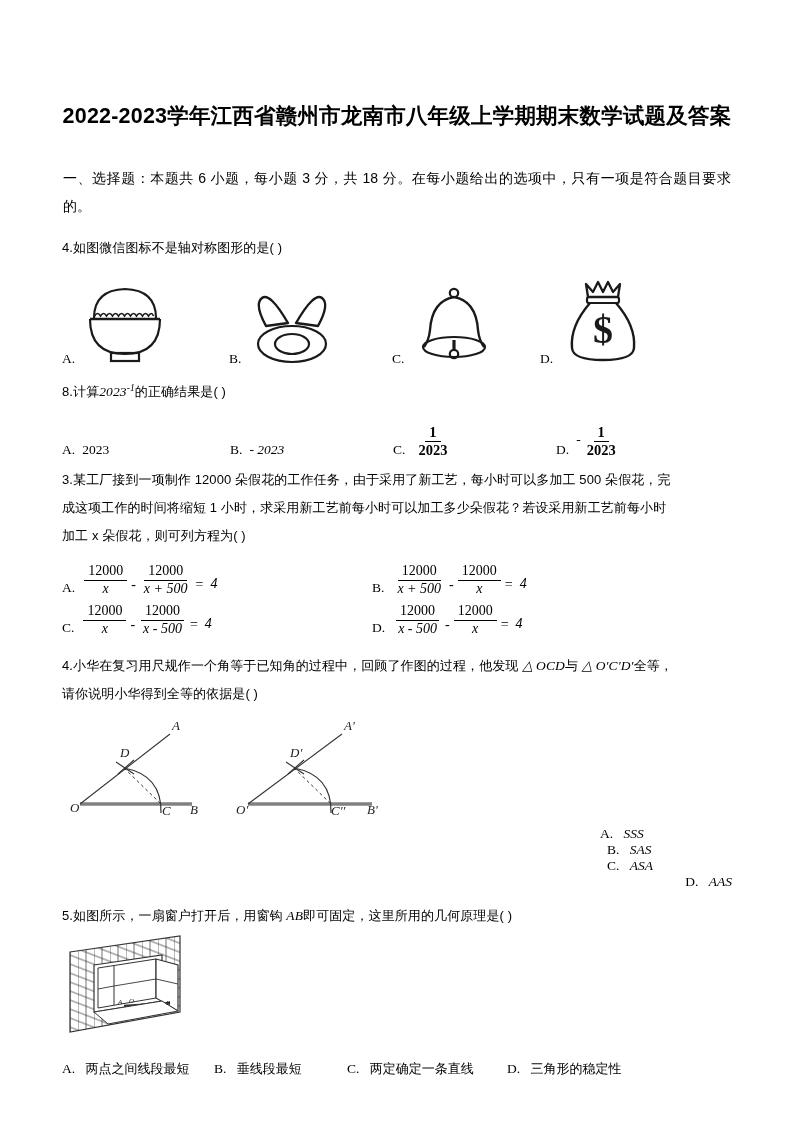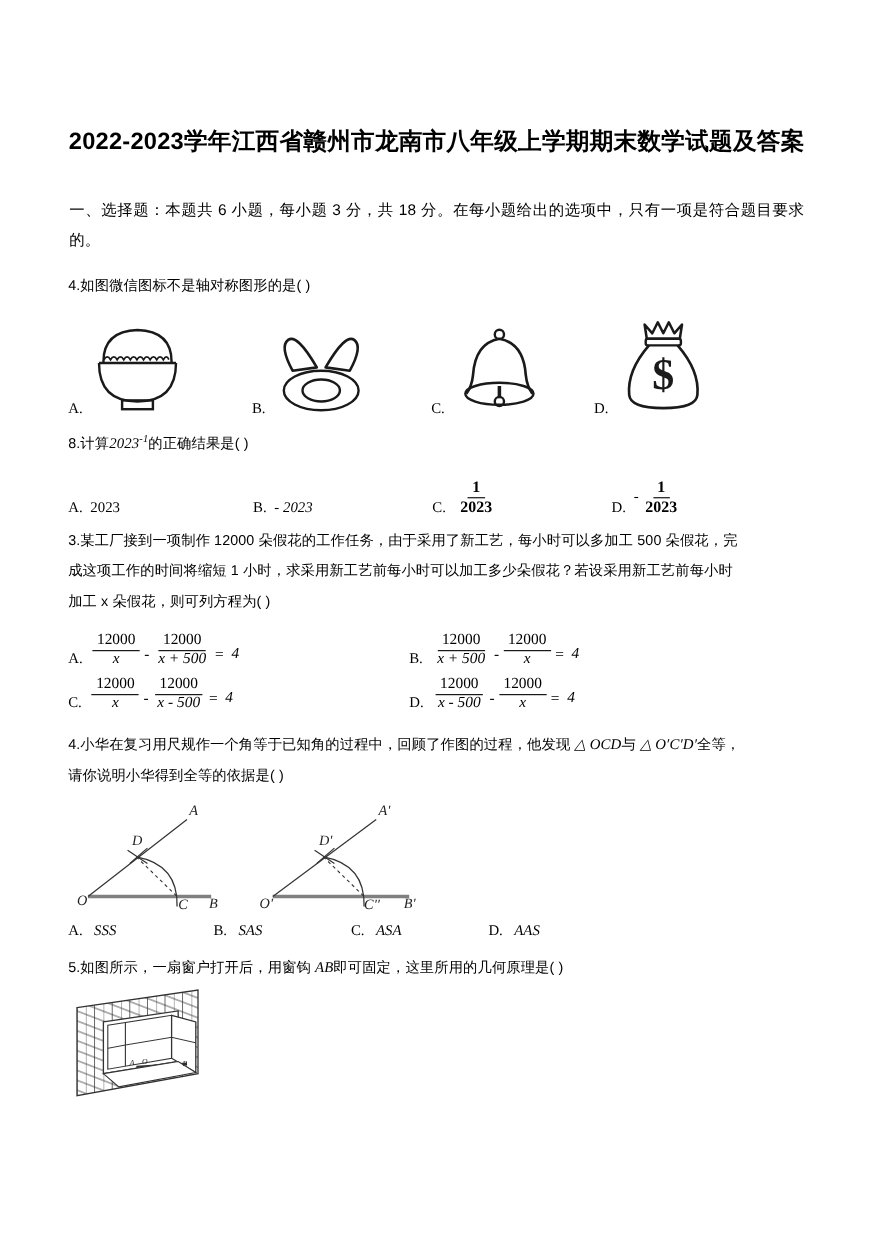--- a/index.html
+++ b/index.html
@@ -18,21 +18,21 @@
   .page {
     position: relative;
     width: 794px;
     height: 1123px;
     padding: 0;
     box-sizing: border-box;
   }
   .content {
     position: absolute;
     left: 62px;
-    top: 12px;
+    top: 0;
     width: 670px;
   }
 
   
   .doc-title {
     font-family: "Liberation Sans", "DejaVu Sans", sans-serif;
     font-weight: bold;
     font-size: 21.5px;
     line-height: 41px;
     text-align: center;
@@ -343,21 +343,21 @@
           <line x1="58" y1="62" x2="74" y2="48" stroke="#333" stroke-width="1.1"></line>
           <text x="114" y="18" font-family="Liberation Serif, serif" font-style="italic" font-size="13" fill="#222">A'</text>
           <text x="60" y="45" font-family="Liberation Serif, serif" font-style="italic" font-size="13" fill="#222">D'</text>
           <text x="6" y="102" font-family="Liberation Serif, serif" font-style="italic" font-size="13" fill="#222">O'</text>
           <text x="101" y="103" font-family="Liberation Serif, serif" font-style="italic" font-size="13" fill="#222">C''</text>
           <text x="137" y="102" font-family="Liberation Serif, serif" font-style="italic" font-size="13" fill="#222">B'</text>
         </g>
       </svg>
     </div>
 
-    <div class="opt-row" style="margin-top:2px;">
+    <div class="opt-row" style="margin-top:2px;flex-direction:column;">
       <div style="width:132px;">
         <span class="opt-lab">A.</span>
         <span class="mi">SSS</span>
       </div>
       <div style="width:125px;">
         <span class="opt-lab">B.</span>
         <span class="mi">SAS</span>
       </div>
       <div style="width:125px;">
         <span class="opt-lab">C.</span>
@@ -396,15 +396,33 @@
 
         <line x1="62" y1="72" x2="108" y2="69" stroke="#333" stroke-width="2.4"></line>
 
         <polygon points="32,78 100,67 116,77 46,90" fill="#ffffff" stroke="#333" stroke-width="1"></polygon>
         <text x="56" y="70" font-family="Liberation Serif, serif" font-style="italic" font-size="7" fill="#222">A</text>
         <text x="67" y="69" font-family="Liberation Serif, serif" font-style="italic" font-size="7" fill="#222">O</text>
         <text x="104" y="71" font-family="Liberation Serif, serif" font-style="italic" font-size="7" fill="#222">B</text>
       </svg>
     </div>
 
+    <div class="opt-row" style="margin-top:14px;">
+      <div style="width:152px;">
+        <span class="opt-lab">A.</span>
+        <span class="opt-cn">两点之间线段最短</span>
+      </div>
+      <div style="width:133px;">
+        <span class="opt-lab">B.</span>
+        <span class="opt-cn">垂线段最短</span>
+      </div>
+      <div style="width:160px;">
+        <span class="opt-lab">C.</span>
+        <span class="opt-cn">两定确定一条直线</span>
+      </div>
+      <div>
+        <span class="opt-lab">D.</span>
+        <span class="opt-cn">三角形的稳定性</span>
+      </div>
+    </div>
 
   </div>
 </div>
 
 </body></html>

